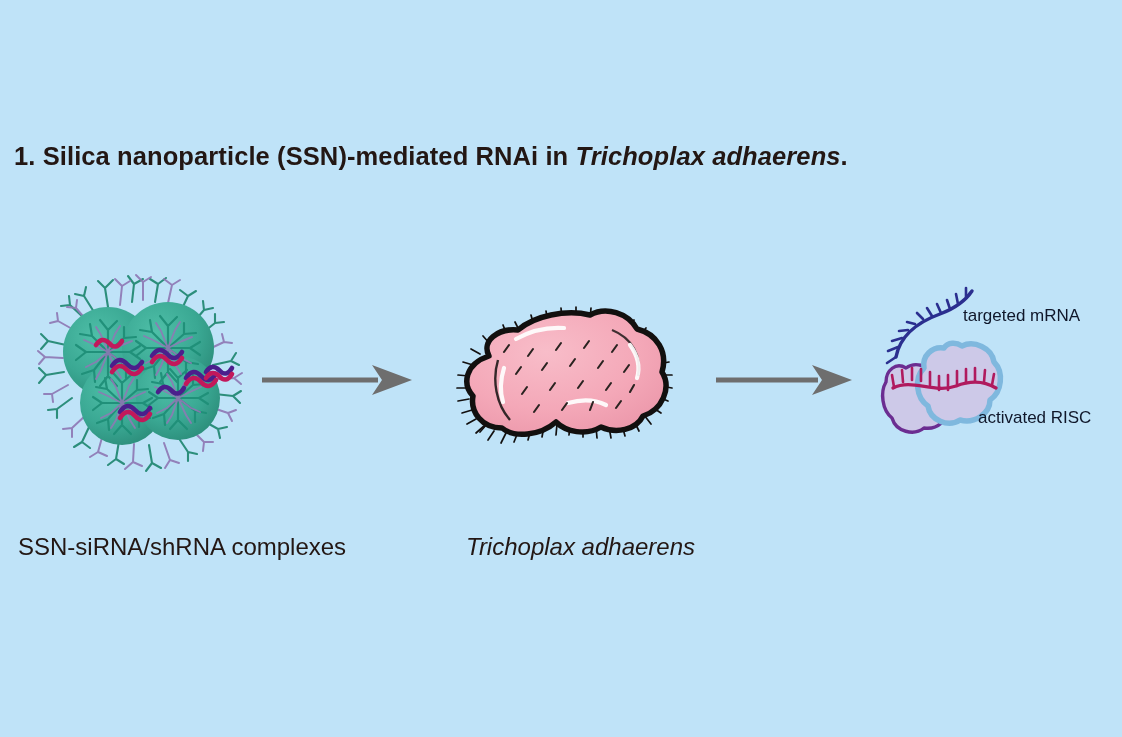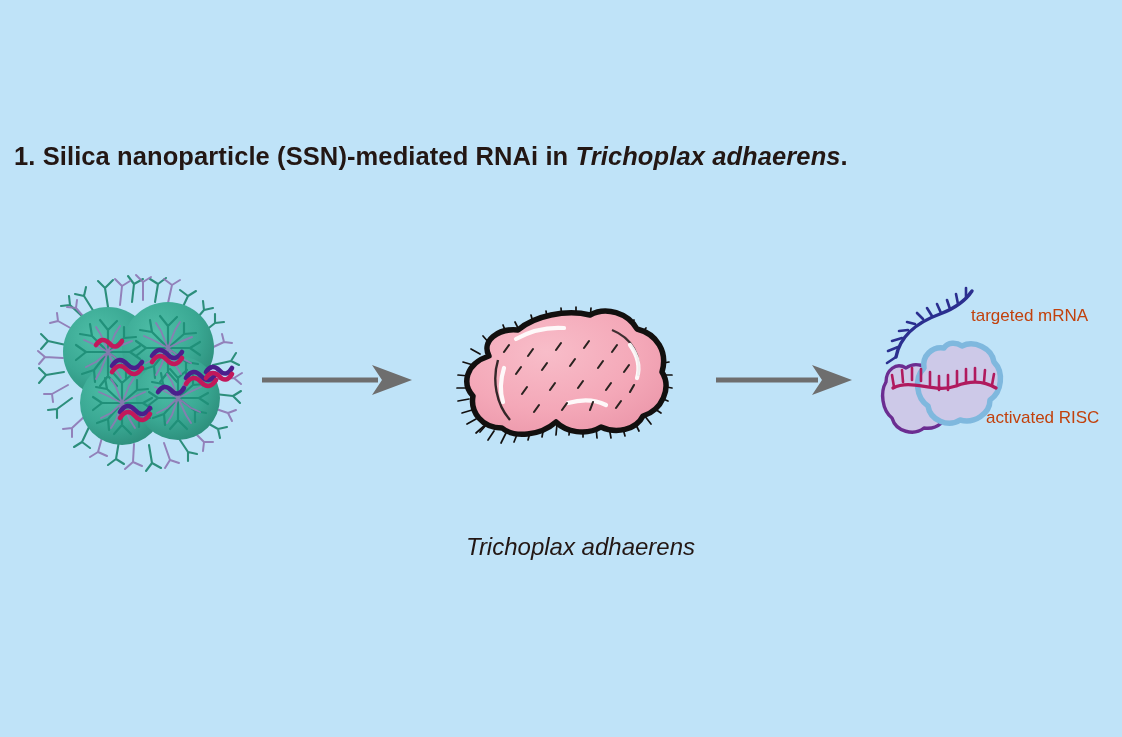--- a/index.html
+++ b/index.html
@@ -43,23 +43,22 @@
     color: #231714;
     white-space: nowrap;
     top: 533px;
   }
   .panel-caption.c1 { left: 18px; }
   .panel-caption.c2 { left: 466px; font-style: italic; }
   .panel-caption.c3 { left: 818px; }
   .inline-label {
     position: absolute;
     font-size: 17px;
-    color: #c2410c;
+    color: #0f172a;
     white-space: nowrap;
-    margin-left: 8px;
   }
   .inline-label.mrna { left: 963px; top: 306px; }
   .inline-label.risc { left: 978px; top: 408px; text-align: right; }
   svg { display: block; overflow: visible; }
   .svg-layer { position: absolute; left: 0; top: 0; }
 </style>
 </head>
 <body style="background: rgb(191, 227, 248);">
 
 <div id="figure-root">
@@ -364,17 +363,18 @@
         </g>
       </g>
     </g>
   </svg>
 
 
   <div class="inline-label mrna">targeted mRNA</div>
 
   <div class="inline-label risc">activated RISC</div>
 
+  <div class="panel-caption c1">SSN-siRNA/shRNA complexes</div>
 
   <div class="panel-caption c2">Trichoplax adhaerens</div>
 
 
 </div>
 
 </body></html>

